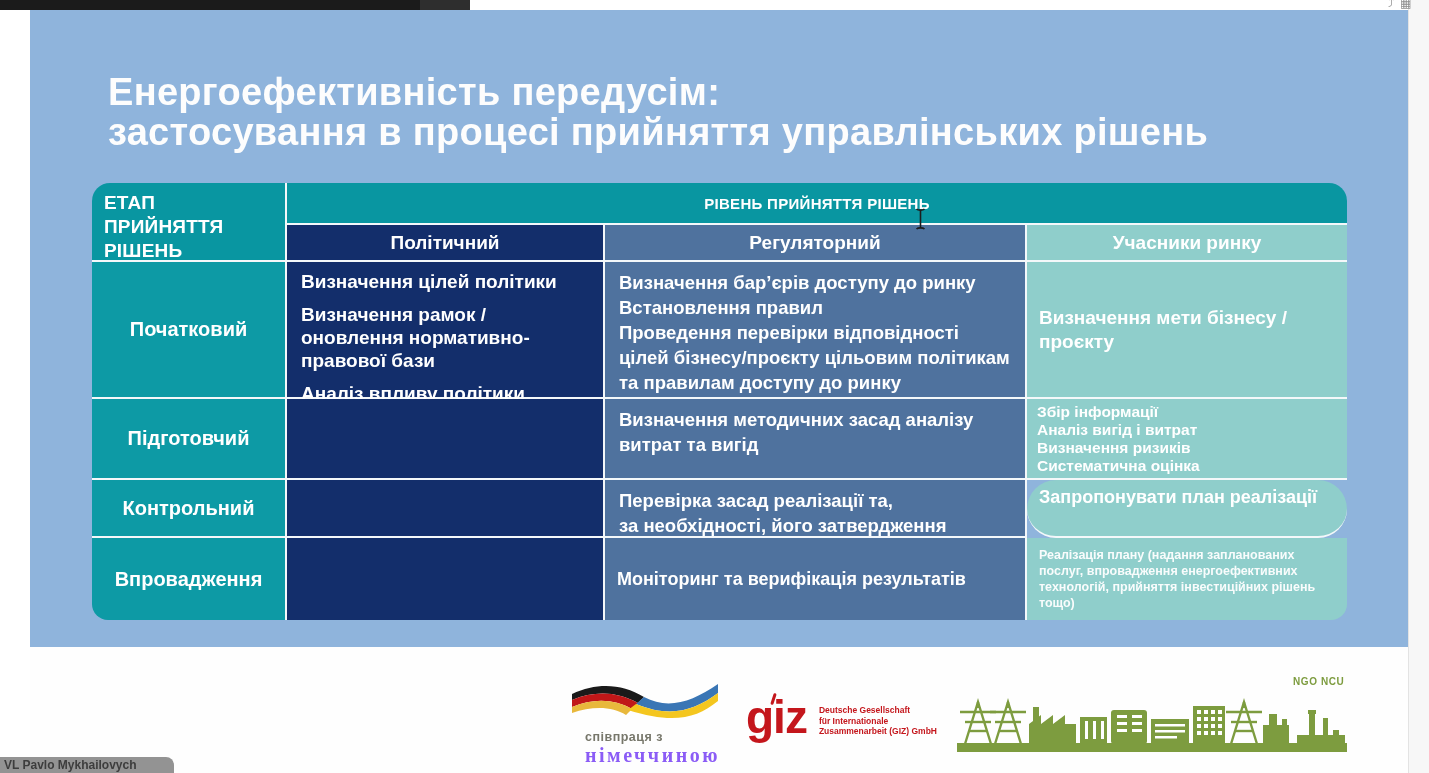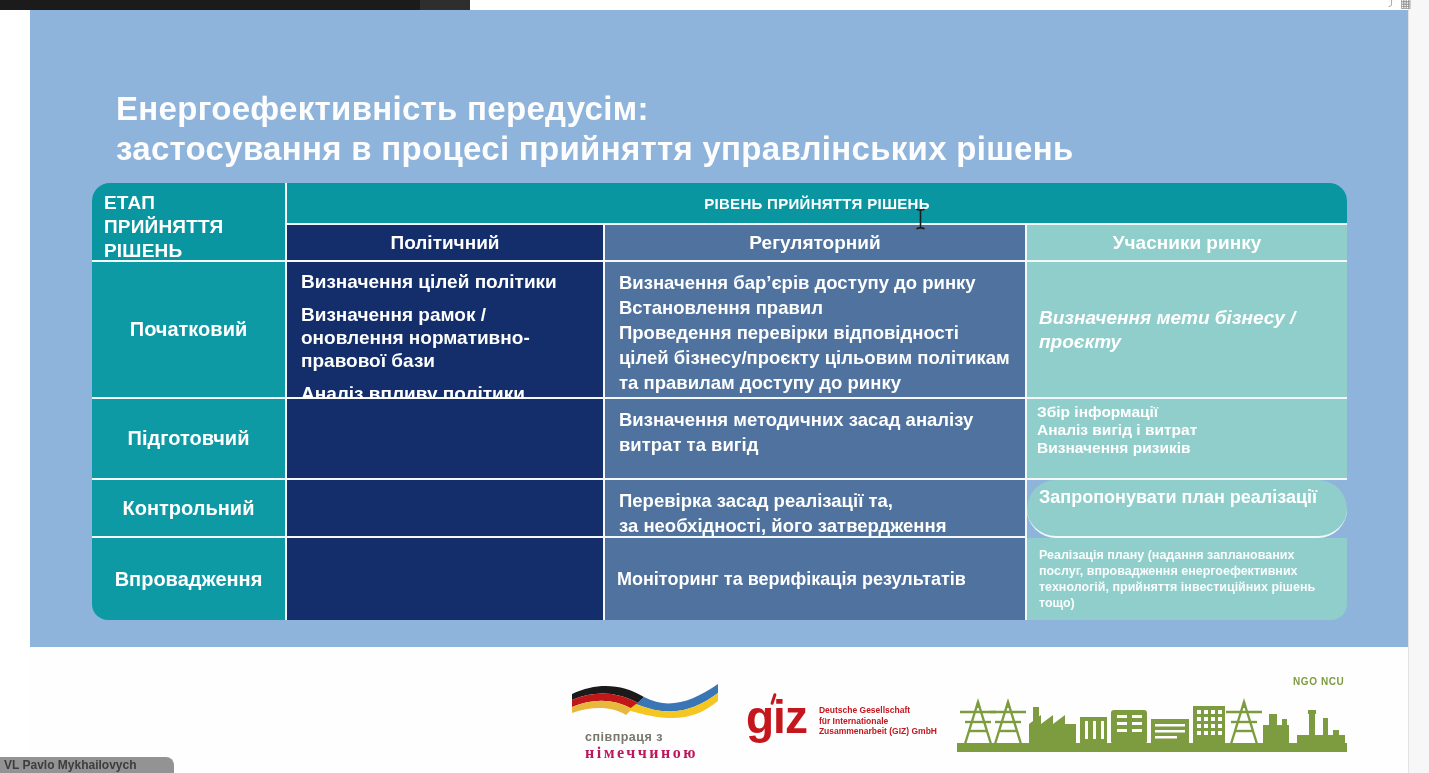--- a/index.html
+++ b/index.html
@@ -11,21 +11,21 @@
   .topbar-step{position:absolute;left:420px;top:0;width:50px;height:10px;background:#2e2e2e;}
   .right-strip{position:absolute;left:1408px;top:0;width:21px;height:773px;background:#f7f7f7;border-left:1px solid #e3e3e3;}
   .top-icons{position:absolute;left:1388px;top:-4px;width:40px;height:16px;display:flex;gap:6px;color:#8d8d8d;font-size:12px;z-index:60;}
   .top-icons span{display:block;line-height:14px;}
 
   .participant{position:absolute;left:0;top:757px;width:174px;height:16px;background:#939393;border-top-right-radius:8px;z-index:50;}
   .participant span{display:block;padding-left:4px;font-size:12px;font-weight:700;color:#3d3d3d;line-height:17px;white-space:nowrap;overflow:hidden;}
 
   
   .slide{position:absolute;left:30px;top:10px;width:1378px;height:637px;background:#8fb4dc;}
-  .slide-title{position:absolute;left:86px;top:62px;color:#fdfdfd;font-size:33px;font-weight:700;line-height:40px;letter-spacing:0.3px;margin-top:17px;}
+  .slide-title{position:absolute;left:78px;top:62px;color:#fdfdfd;font-size:38px;font-weight:700;line-height:40px;letter-spacing:0.3px;}
 
   
   .eetable{position:absolute;left:62px;top:173px;display:grid;
     grid-template-columns:195px 318px 422px 320px;
     grid-template-rows:42px 37px 137px 81px 58px 82px;}
   .cell{box-sizing:border-box;color:#ffffff;font-weight:700;position:relative;}
   .teal{background:#0996a1;}
   .tealrow{background:#0d9aa5;}
   .navy{background:#132e6b;}
   .slate{background:#4f729e;}
@@ -39,37 +39,37 @@
     font-size:15px;letter-spacing:0.3px;border-top-right-radius:18px;}
   .subhdr{grid-row:2;display:flex;align-items:center;justify-content:center;font-size:19px;}
 
   .stage{grid-column:1;display:flex;align-items:center;justify-content:center;font-size:20px;}
   .stage.last{border-bottom-left-radius:16px;}
 
   .content{padding:8px 12px 0 14px;}
   .para{font-size:19px;line-height:23px;margin-bottom:10px;}
   .line{font-size:18.5px;line-height:25px;margin:0;}
   .mkt-center{display:flex;flex-direction:column;justify-content:center;padding:0 10px 0 12px;}
-  .mkt-line{font-size:19px;line-height:24px;font-style:italic;}
+  .mkt-line{font-size:19px;line-height:24px;}
   .mkt-tight{padding:4px 8px 0 10px;}
   .tightline{font-size:15.5px;line-height:18px;}
   .mkt-one{padding:6px 10px 0 12px;border-radius:29px;}
   .oneline{font-size:18px;line-height:22px;}
   .mkt-small{padding:9px 14px 0 12px;}
   .smallline{font-size:12.5px;line-height:16px;opacity:0.95;}
   .mkt-last{border-bottom-right-radius:16px;}
 
   
   .cursor{position:absolute;left:884px;top:197px;z-index:70;}
 
   
   .footer{position:absolute;left:30px;top:647px;width:1378px;height:126px;background:#fefefe;}
   .coop{position:absolute;left:540px;top:33px;width:160px;}
   .coop-l1{margin-top:2px;padding-left:15px;font-size:12.5px;color:#77776b;font-weight:700;letter-spacing:0.5px;}
-  .coop-l2{padding-left:15px;font-size:16px;color:#be185d;font-weight:700;letter-spacing:2.5px;font-family:"Liberation Serif","DejaVu Serif",serif;}
+  .coop-l2{padding-left:15px;font-size:20px;color:#8b5cf6;font-weight:700;letter-spacing:2.5px;font-family:"Liberation Serif","DejaVu Serif",serif;}
   .giz{position:absolute;left:716px;top:50px;display:flex;align-items:flex-start;}
   .giz-word{font-size:46px;line-height:40px;font-weight:700;color:#c4161c;letter-spacing:-1px;position:relative;}
   .giz-accent{position:absolute;left:26px;top:-4px;width:3px;height:12px;background:#c4161c;transform:rotate(18deg);border-radius:2px;}
   .giz-text{margin-left:12px;margin-top:8px;color:#c4161c;font-size:8.5px;line-height:10.5px;font-weight:700;}
   .skyline{position:absolute;left:927px;top:50px;}
   .ngo{position:absolute;left:1263px;top:29px;color:#7d9c3f;font-size:10px;font-weight:700;letter-spacing:0.6px;}
 </style>
 </head>
 <body>
 
@@ -119,20 +119,21 @@
 
       <div class="cell tealrow stage b-r b-b" style="grid-row:4">Підготовчий</div>
       <div class="cell navy content b-r b-b" style="grid-row:4;grid-column:2"></div>
       <div class="cell slate content b-r b-b" style="grid-row:4;grid-column:3">
           <div class="line">Визначення методичних засад аналізу витрат та вигід</div>
         </div>
       <div class="cell lteal mkt-tight b-b" style="grid-row:4;grid-column:4">
           <div class="tightline">Збір інформації</div>
           <div class="tightline">Аналіз вигід і витрат</div>
           <div class="tightline">Визначення ризиків</div>
+          <div class="tightline">Систематична оцінка</div>
         </div>
 
       <div class="cell tealrow stage b-r b-b" style="grid-row:5">Контрольний</div>
       <div class="cell navy content b-r b-b" style="grid-row:5;grid-column:2"></div>
       <div class="cell slate content b-r b-b" style="grid-row:5;grid-column:3">
           <div class="line">Перевірка засад реалізації та,</div>
           <div class="line">за необхідності, його затвердження</div>
         </div>
       <div class="cell lteal mkt-one b-b" style="grid-row:5;grid-column:4">
           <div class="oneline">Запропонувати план реалізації</div>

